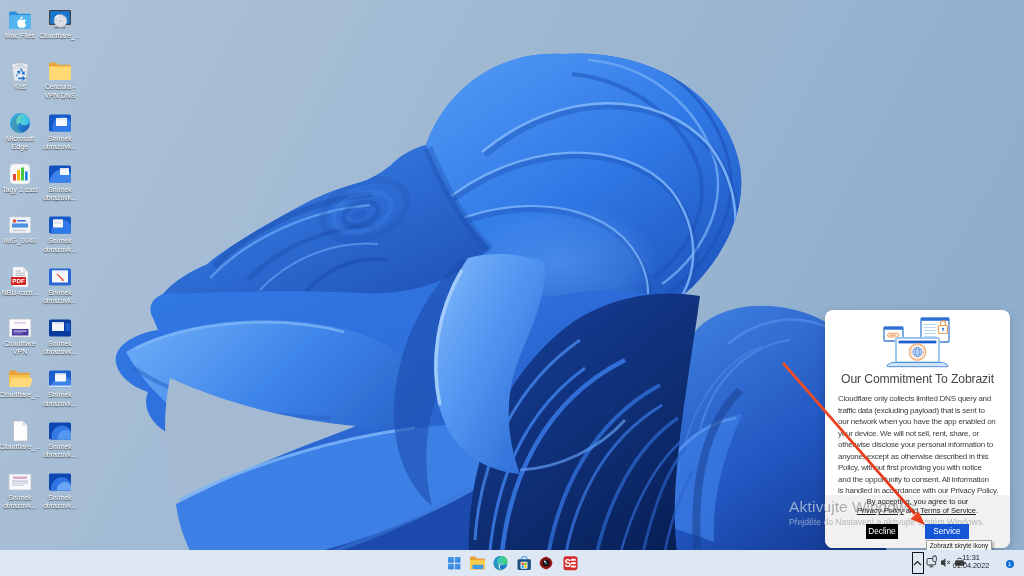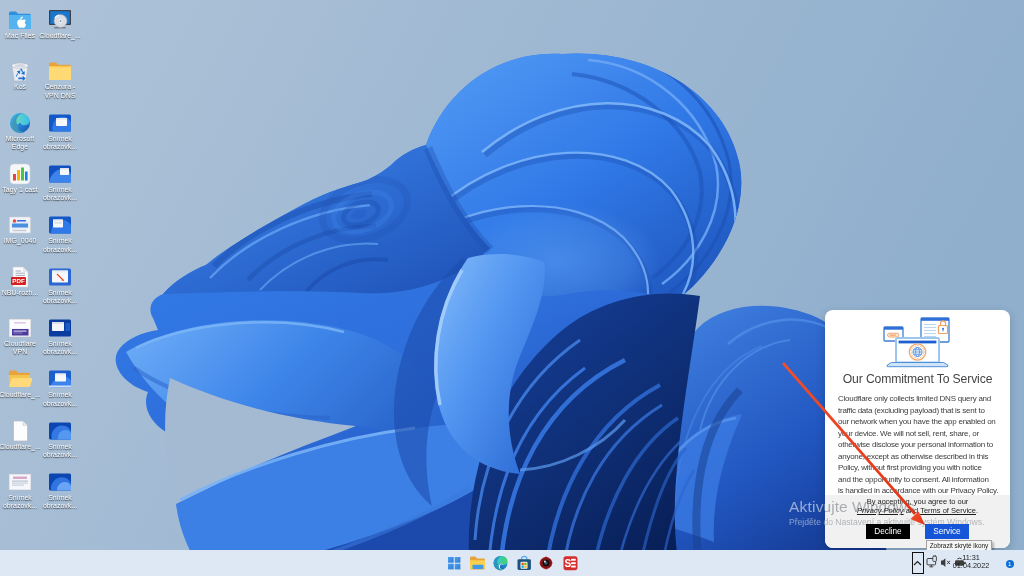--- a/index.html
+++ b/index.html
@@ -200,25 +200,25 @@
     <circle cx="57.5" cy="37" r="8.2" fill="#fff" stroke="#f4a868" stroke-width="1.3"></circle>
     <circle cx="57.5" cy="37" r="6.4" fill="none" stroke="#f4a868" stroke-width="0.9" stroke-dasharray="1.8 1.1"></circle>
     <circle cx="57.5" cy="37" r="4.5" fill="#eaf2fc" stroke="#5590dc" stroke-width="1"></circle>
     <g stroke="#5590dc" stroke-width="0.75" fill="none">
       <ellipse cx="57.5" cy="37" rx="2" ry="4.5"></ellipse>
       <line x1="53" y1="37" x2="62" y2="37"></line>
       <line x1="53.6" y1="34.7" x2="61.4" y2="34.7"></line>
       <line x1="53.6" y1="39.3" x2="61.4" y2="39.3"></line>
     </g>
   </svg>
-  <div style="position:absolute;left:825px;top:372px;width:185px;text-align:center;font-size:12.2px;color:#454545;letter-spacing:-0.13px;">Our Commitment To Service</div>
+  <div style="position:absolute;left:825px;top:372px;width:185px;text-align:center;font-size:12.2px;color:#454545;letter-spacing:-0.13px;">Our Commitment To Zobrazit</div>
   <div style="position:absolute;left:838px;top:393px;width:170px;font-size:8px;line-height:11.55px;color:#3c3c3c;white-space:nowrap;letter-spacing:-0.25px;">Cloudflare only collects limited DNS query and<br>traffic data (excluding payload) that is sent to<br>our network when you have the app enabled on<br>your device. We will not sell, rent, share, or<br>otherwise disclose your personal information to<br>anyone, except as otherwise described in this<br>Policy, without first providing you with notice<br>and the opportunity to consent. All information<br>is handled in accordance with our Privacy Policy.</div>
   <div style="position:absolute;left:825px;top:497px;width:185px;text-align:center;font-size:7.5px;color:#1d1d1d;">By accepting, you agree to our</div>
   <div style="position:absolute;left:825px;top:506px;width:185px;text-align:center;font-size:7.5px;color:#1d1d1d;"><span style="text-decoration:underline;font-style:italic;">Privacy Policy</span> and <span style="text-decoration:underline;">Terms of Service</span>.</div>
-  <div style="position:absolute;left:866px;top:524px;width:44px;height:15px;background:#000;color:#fff;font-size:8.2px;text-align:center;line-height:15px;">Decline</div>
+  <div style="position:absolute;left:866px;top:524px;width:32px;height:15px;background:#000;color:#fff;font-size:8.2px;text-align:center;line-height:15px;">Decline</div>
   <div style="position:absolute;left:925px;top:524px;width:44px;height:15px;background:#1556d8;color:#fff;font-size:8.2px;text-align:center;line-height:15px;">Service</div>
 
   <svg style="position:absolute;left:770px;top:350px;" width="170" height="185" viewBox="0 0 170 185">
     <defs>
       <linearGradient id="arr" x1="0" y1="0" x2="1" y2="1">
         <stop offset="0" stop-color="#f1502b"></stop>
         <stop offset="1" stop-color="#e43417"></stop>
       </linearGradient>
       <clipPath id="lobeclip">
         <path d="M462 258 C442 222 430 182 426 145 C446 88 500 50 562 54 C650 48 724 94 739 162 C751 215 714 274 674 302 C652 292 610 286 568 294 C520 302 494 288 462 258 Z"></path>

